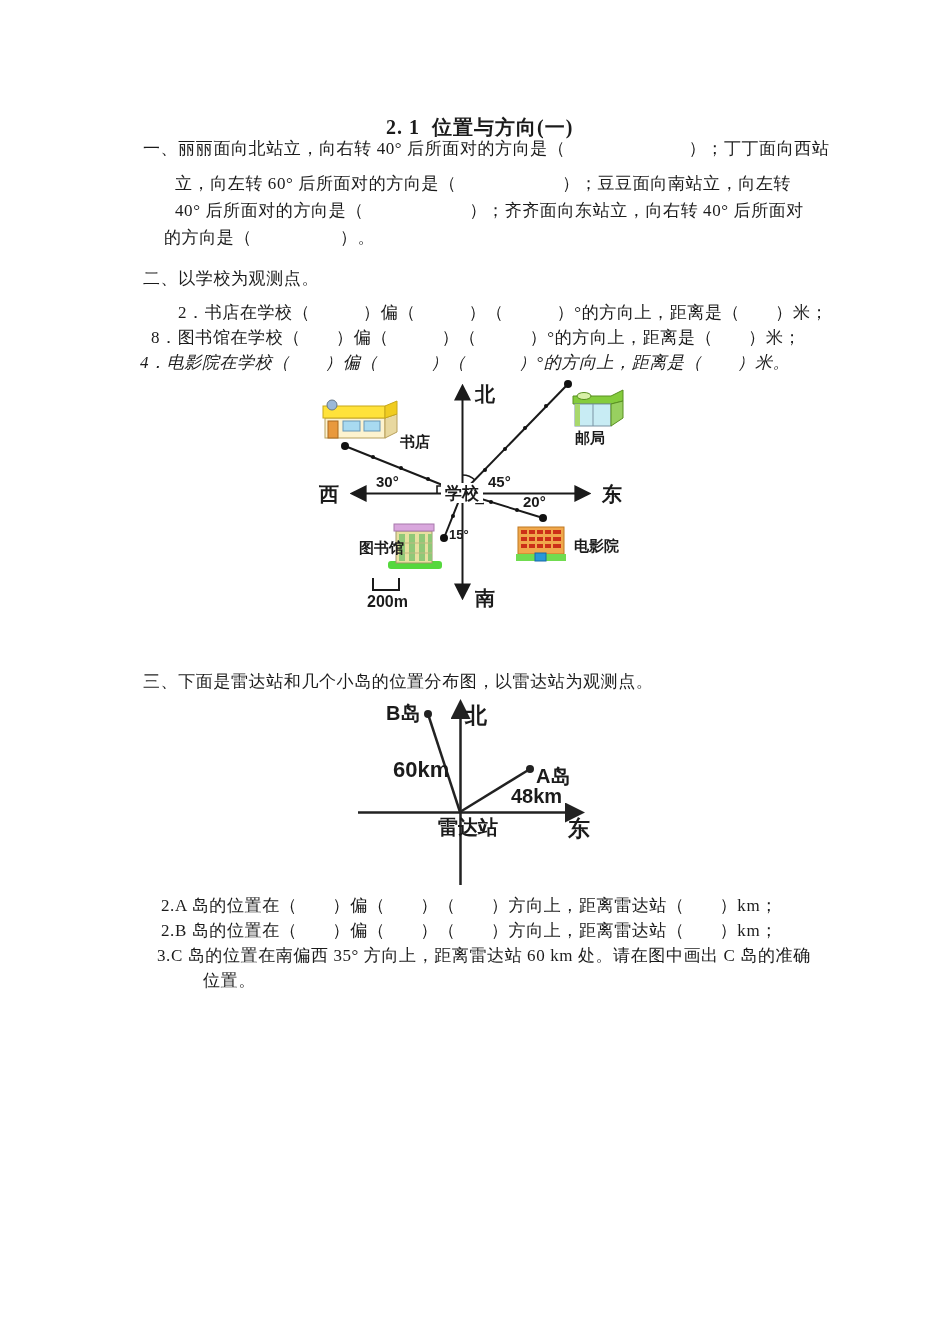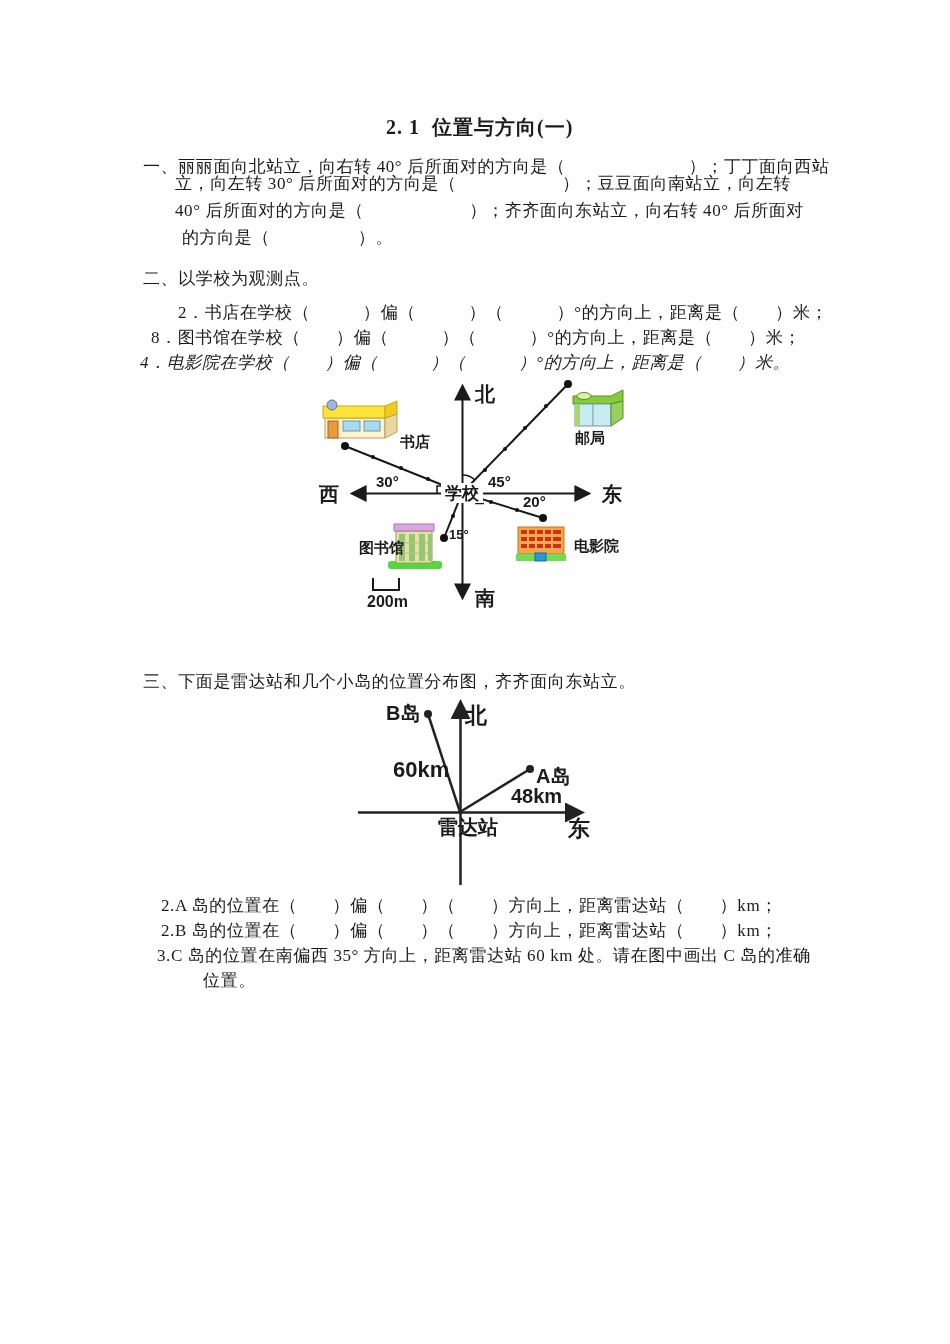--- a/index.html
+++ b/index.html
@@ -22,24 +22,24 @@
   .ln25 { stroke:#222; stroke-width:2.5; fill:none; }
   .thin { stroke:#1a1a1a; stroke-width:1.6; fill:none; }
 </style>
 </head>
 <body>
 
 <div class="page">
 
   <div class="title" style="left:386px; top:114px;">2. 1  位置与方向(一)</div>
 
-  <div class="tline" style="left:143px; top:156px;">一、丽丽面向北站立，向右转 40° 后所面对的方向是（　　　　　　　）；丁丁面向西站</div>
-  <div class="tline" style="left:175px; top:173px;">立，向左转 30° 后所面对的方向是（　　　　　　）；豆豆面向南站立，向左转</div>
+  <div class="tline" style="left:143px; top:138px;">一、丽丽面向北站立，向右转 40° 后所面对的方向是（　　　　　　　）；丁丁面向西站</div>
+  <div class="tline" style="left:175px; top:173px;">立，向左转 60° 后所面对的方向是（　　　　　　）；豆豆面向南站立，向左转</div>
   <div class="tline" style="left:175px; top:200px;">40° 后所面对的方向是（　　　　　　）；齐齐面向东站立，向右转 40° 后所面对</div>
-  <div class="tline" style="left:182px; top:227px;">的方向是（　　　　　）。</div>
+  <div class="tline" style="left:164px; top:227px;">的方向是（　　　　　）。</div>
 
   <div class="tline" style="left:143px; top:252px;margin-top:16px;">二、以学校为观测点。</div>
   <div class="tline" style="left:150px; top:302px;margin-left:28px;">2．书店在学校（　　　）偏（　　　）（　　　）°的方向上，距离是（　　）米；</div>
   <div class="tline" style="left:151px; top:327px;">8．图书馆在学校（　　）偏（　　　）（　　　）°的方向上，距离是（　　）米；</div>
   <div class="tline" style="left:140px; top:352px;font-style:italic;">4．电影院在学校（　　）偏（　　　）（　　　）°的方向上，距离是（　　）米。</div>
 
   <div class="diagram" style="left:315px; top:375px; width:320px; height:245px;">
     <svg width="320" height="245" viewBox="0 0 320 245">
       <defs>
         <marker id="ah" viewBox="0 0 10 10" refX="8" refY="5" markerWidth="8.5" markerHeight="8.5" orient="auto-start-reverse">
@@ -155,21 +155,21 @@
       <text class="angle" x="208" y="132">20°</text>
       <text class="angle-sm" x="134" y="164">15°</text>
 
       <g>
         <path class="ln" d="M58,203 V215 H84 V203"></path>
         <text class="scale" x="52" y="232">200m</text>
       </g>
     </svg>
   </div>
 
-  <div class="tline" style="left:143px; top:671px;">三、下面是雷达站和几个小岛的位置分布图，齐齐面向东站立。</div>
+  <div class="tline" style="left:143px; top:671px;">三、下面是雷达站和几个小岛的位置分布图，以雷达站为观测点。</div>
 
   <div class="diagram" style="left:353px; top:693px; width:250px; height:200px;">
     <svg width="250" height="200" viewBox="0 0 250 200">
       <defs>
         <marker id="ah2" viewBox="0 0 10 10" refX="8" refY="5" markerWidth="8" markerHeight="8" orient="auto">
           <path d="M0,0 L10,5 L0,10 z" fill="#222"></path>
         </marker>
       </defs>
 
       <g>

